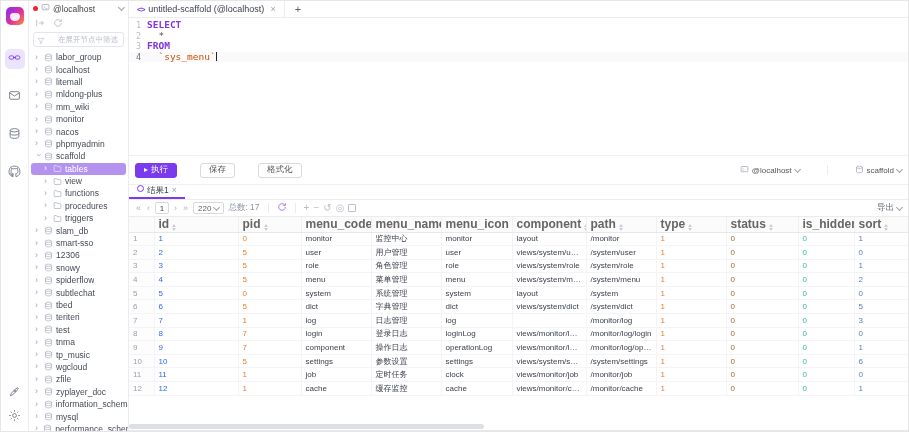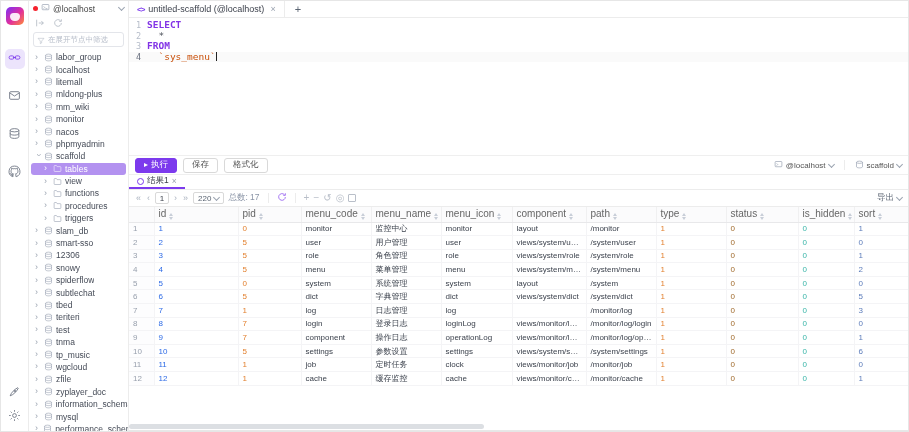--- a/index.html
+++ b/index.html
@@ -29,21 +29,21 @@
     font-size:8.5px; color:#444; }
   .conn-dot { width:5px; height:5px; border-radius:50%; background:#f5222d; flex-shrink:0; }
   .conn-ic svg { width:9px; height:9px; stroke:#8a93a6; fill:none; stroke-width:1.6; }
   .conn-name { flex:1; overflow:hidden; white-space:nowrap; font-size:8.5px; }
   .caret { width:5px; height:5px; border-right:1px solid #9aa3b0; border-bottom:1px solid #9aa3b0;
     transform:rotate(45deg); margin-top:-2px; flex-shrink:0; }
   .side-tools { height:14px; display:flex; align-items:center; gap:8px; padding:0 6px;
     color:#9aa3b0; }
   .side-tools svg { width:10px; height:10px; stroke:currentColor; fill:none; stroke-width:1.5; }
   .filter-box { margin:2px 4px 3px 4px; height:15px; border:1px solid #e3e5ea; border-radius:3px;
-    display:flex; align-items:center; gap:3px; padding:0 3px; background:#fff; }
+    display:flex; align-items:center; gap:13px; padding:0 3px; background:#fff; }
   .filter-box svg { width:8px; height:8px; stroke:#a7aebc; fill:none; stroke-width:1.4; flex-shrink:0;}
   .filter-ph { font-size:7.5px; color:#b7bdc9; white-space:nowrap; overflow:hidden; }
   .tree { flex:1; overflow:hidden; padding-top:1px; }
   .titem { height:12.4px; display:flex; align-items:center; gap:3px; padding-left:6px;
     font-size:8.5px; color:#454b57; cursor:pointer; white-space:nowrap; }
   .titem.lv2 { padding-left:15px; }
   .titem.sel { background:#b392f0; color:#fff; border-radius:3px; margin:0 2px; padding-left:13px; }
   .tchev { font-size:9px; color:#9aa3b0; width:6px; display:inline-block; line-height:1; }
   .titem.sel .tchev { color:#fff; }
   .tchev.down { transform:rotate(90deg); }
@@ -80,34 +80,34 @@
   .eline { display:flex; height:10.5px; line-height:10.5px; }
   .eline.active { background:#fafafa; }
   .enum { width:18px; text-align:right; color:#b5bcc9; padding-right:6px; flex-shrink:0; font-size:8.5px;}
   .eline.active .enum { color:#6b7280; }
   .ecode { white-space:pre; }
   .kw { color:#8233e6; font-weight:bold; }
   .tbl { color:#c9510c; }
   .pl { color:#4a4f58; }
   .cursor { display:inline-block; width:1px; height:9px; background:#222; vertical-align:-1px; }
 
-  .exec-bar { height:20px; border-top:1px solid #efefef; border-bottom:1px solid #efefef;
-    display:flex; align-items:center; gap:6px; padding:0 6px; }
+  .exec-bar { height:30px; border-top:1px solid #efefef; border-bottom:1px solid #efefef;
+    display:flex; align-items:center; gap:23px; padding:0 6px; }
   .btn { height:15px; display:flex; align-items:center; gap:3px; padding:0 8px; font-size:8.5px;
     border-radius:3px; border:1px solid #d9d9d9; background:#fff; color:#555; }
   .btn.primary { background:#7c3aed; border-color:#7c3aed; color:#fff; }
   .play { width:0; height:0; border-left:4px solid #fff; border-top:2.5px solid transparent;
     border-bottom:2.5px solid transparent; }
   .exec-sp { flex:1; }
   .selgrp { display:flex; align-items:center; gap:3px; font-size:8px; color:#555; }
   .selgrp svg { width:9px; height:9px; stroke:#8a93a6; fill:none; stroke-width:1.6; }
   .vsep { width:1px; height:10px; background:#ececec; margin:0 4px; }
 
   .rtabs { height:15px; border-bottom:1px solid #ececec; display:flex; align-items:center; }
-  .rtab { height:100%; display:flex; align-items:center; gap:3px; padding:0 8px; font-size:8.5px;
+  .rtab { height:100%; display:flex; gap:3px; padding:0 8px; font-size:8.5px;
     color:#3a3f4a; border-bottom:2px solid #7c3aed; }
   .rdot { width:7px; height:7px; border-radius:50%; border:1.5px solid #7c3aed; flex-shrink:0;}
   .rtab .x { color:#9aa3b0; }
 
   .pager { height:17px; display:flex; align-items:center; gap:4px; padding:0 6px;
     border-bottom:1px solid #ececec; font-size:8.5px; color:#8a94a6; }
   .pnav { color:#aab2bf; font-size:9px; padding:0 1px; }
   .pcur { min-width:14px; height:12px; border:1px solid #d9d9d9; border-radius:2px; display:flex;
     align-items:center; justify-content:center; color:#3a3f4a; font-size:8px; padding:0 2px;}
   .psize { height:12px; border:1px solid #d9d9d9; border-radius:2px; display:flex; gap:3px;
@@ -115,22 +115,22 @@
   .refresh svg { width:10px; height:10px; stroke:#7c3aed; fill:none; stroke-width:1.6; }
   .gico { color:#b9bfc9; font-size:10px; line-height:1; }
   .box-ic { width:8px; height:8px; border:1px solid #b9bfc9; border-radius:1px; display:inline-block;}
   .pgr-sp { flex:1; }
   .export { display:flex; align-items:center; gap:3px; color:#5a6472; font-size:8.5px; }
 
   .gridwrap { flex:1; position:relative; overflow:hidden; border-bottom:1px solid #e8e8e8; }
   table.grid { border-collapse:collapse; table-layout:fixed; width:781px;
     font-size:8px; font-family:"Liberation Sans", sans-serif; }
   .grid th { height:15px; background:#fbfbfc; border-right:1px solid #f0f0f1;
-    border-bottom:1px solid #e8e8ea; font-weight:normal; color:#666; text-align:left;
-    padding:0 4px; font-size:10px; white-space:nowrap; overflow:hidden; }
+    border-bottom:1px solid #e8e8ea; font-weight:bold; color:#666; text-align:left;
+    padding:0 4px; font-size:12px; white-space:nowrap; overflow:hidden; }
   .grid td { height:13.6px; border-right:1px solid #f4f4f6; border-bottom:1px solid #f4f4f6;
     padding:0 4px; white-space:nowrap; overflow:hidden; text-overflow:ellipsis; color:#3c424d; }
   .grid td.c-rowno { color:#98a0ad; background:#fdfdfe; }
   .grid td.c-id { color:#2e6be6; }
   .grid td.c-pid, .grid td.c-type { color:#e2802f; }
   .grid td.c-status { color:#a06a2c; }
   .grid td.c-is_hidden { color:#39b5a8; }
   .grid td.c-sort { color:#5c7cba; }
   .sorter { display:inline-flex; flex-direction:column; gap:1px; margin-left:3px; vertical-align:1px;}
   .sorter i { width:0; height:0; border-left:2.5px solid transparent; border-right:2.5px solid transparent; }

